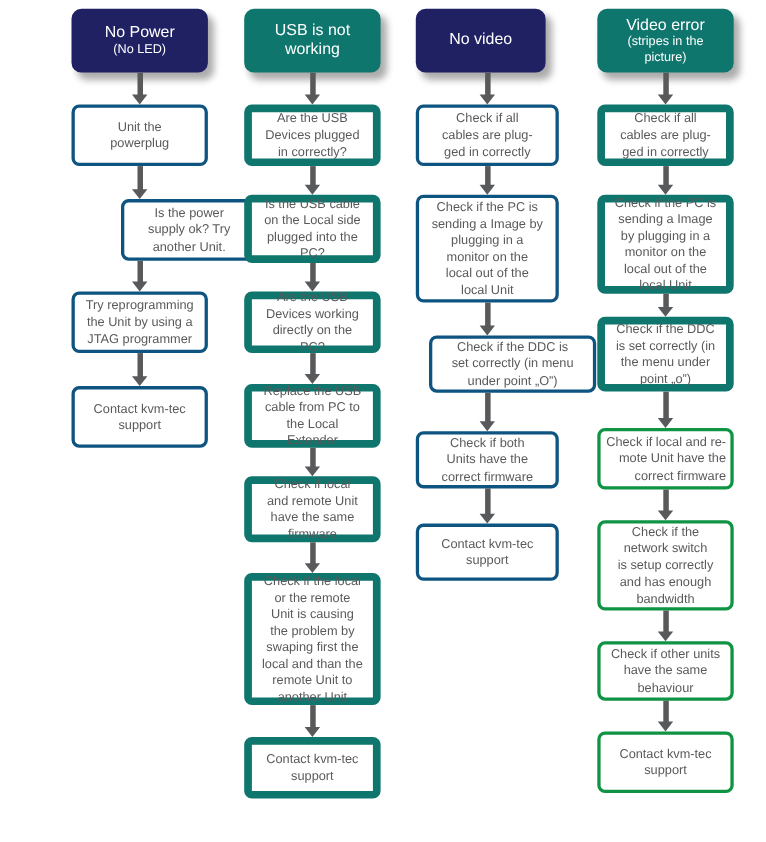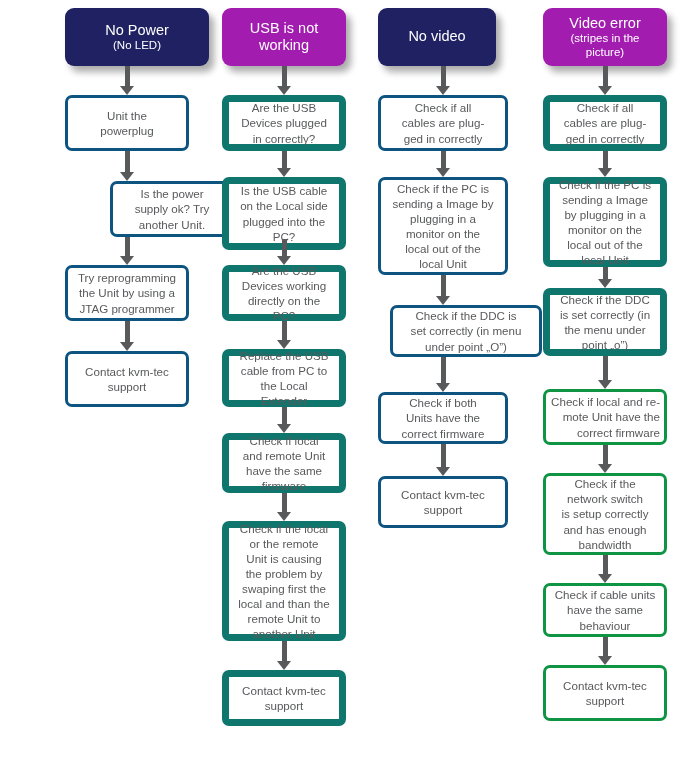--- a/index.html
+++ b/index.html
@@ -30,21 +30,21 @@
     display:flex;
     flex-direction:column;
     align-items:center;
     justify-content:center;
     text-align:center;
     box-shadow:5px 6px 7px rgba(0,0,0,.33);
     line-height:1.18;
     padding:4px 6px;
   }
   .header-node.navy{background:#1f2163;}
-  .header-node.green{background:#a21caf;}
+  .header-node.green{background:#0f766e;}
   .header-title{font-size:14.5px;}
   .header-sub{font-size:11.5px;line-height:1.16;}
 
   
   .step-node{
     position:absolute;
     box-sizing:border-box;
     background:#ffffff;
     border-radius:7px;
     display:flex;
@@ -76,21 +76,21 @@
     border-left:7px solid transparent;
     border-right:7px solid transparent;
     border-top:9px solid #58595b;
   }
 </style>
 </head>
 <body>
 
 <div id="chart">
     <div class="column col-0" style="left: 65px; width: 124px;">
-      <div class="header-node navy" style="left: 0px; top: 8px; width: 144px; height: 58px;">
+      <div class="header-node navy" style="left: 0px; top: 8px; width: 124px; height: 58px;">
         <div class="header-title" style="white-space: pre-line;">No Power</div>
         <div class="header-sub" style="white-space: pre-line;">(No LED)</div>
       </div>
       <div class="arrow" style="left: 0px; width: 124px; top: 66px; height: 29px;">
         <div class="shaft" style="height: 21px;"></div>
         <div class="head"></div>
       </div>
       <div class="step-node bd-blue" style="left: 0px; top: 95px; width: 124px; height: 56px;">
         <span class="txt">Unit the
 powerplug</span>
@@ -133,21 +133,21 @@
       </div>
       <div class="step-node bd-green" style="left: 0px; top: 95px; width: 124px; height: 56px;">
         <span class="txt">Are the USB
 Devices plugged
 in correctly?</span>
       </div>
       <div class="arrow" style="left: 0px; width: 124px; top: 151px; height: 26px;">
         <div class="shaft" style="height: 18px;"></div>
         <div class="head"></div>
       </div>
-      <div class="step-node bd-green" style="left: 0px; top: 177px; width: 124px; height: 73px;">
+      <div class="step-node bd-green" style="left: 0px; top: 177px; width: 124px; height: 62px;">
         <span class="txt">Is the USB cable
 on the Local side
 plugged into the
 PC?</span>
       </div>
       <div class="arrow" style="left: 0px; width: 124px; top: 239px; height: 26px;">
         <div class="shaft" style="height: 18px;"></div>
         <div class="head"></div>
       </div>
       <div class="step-node bd-green" style="left: 0px; top: 265px; width: 124px; height: 56px;">
@@ -306,21 +306,21 @@
 network switch
 is setup correctly
 and has enough
 bandwidth</span>
       </div>
       <div class="arrow" style="left: 0px; width: 124px; top: 555px; height: 28px;">
         <div class="shaft" style="height: 20px;"></div>
         <div class="head"></div>
       </div>
       <div class="step-node bd-green-dark" style="left: 0px; top: 583px; width: 124px; height: 54px;">
-        <span class="txt">Check if cable units
+        <span class="txt">Check if other units
 have the same
 behaviour</span>
       </div>
       <div class="arrow" style="left: 0px; width: 124px; top: 637px; height: 28px;">
         <div class="shaft" style="height: 20px;"></div>
         <div class="head"></div>
       </div>
       <div class="step-node bd-green-dark" style="left: 0px; top: 665px; width: 124px; height: 56px;">
         <span class="txt">Contact kvm-tec
 support</span>

